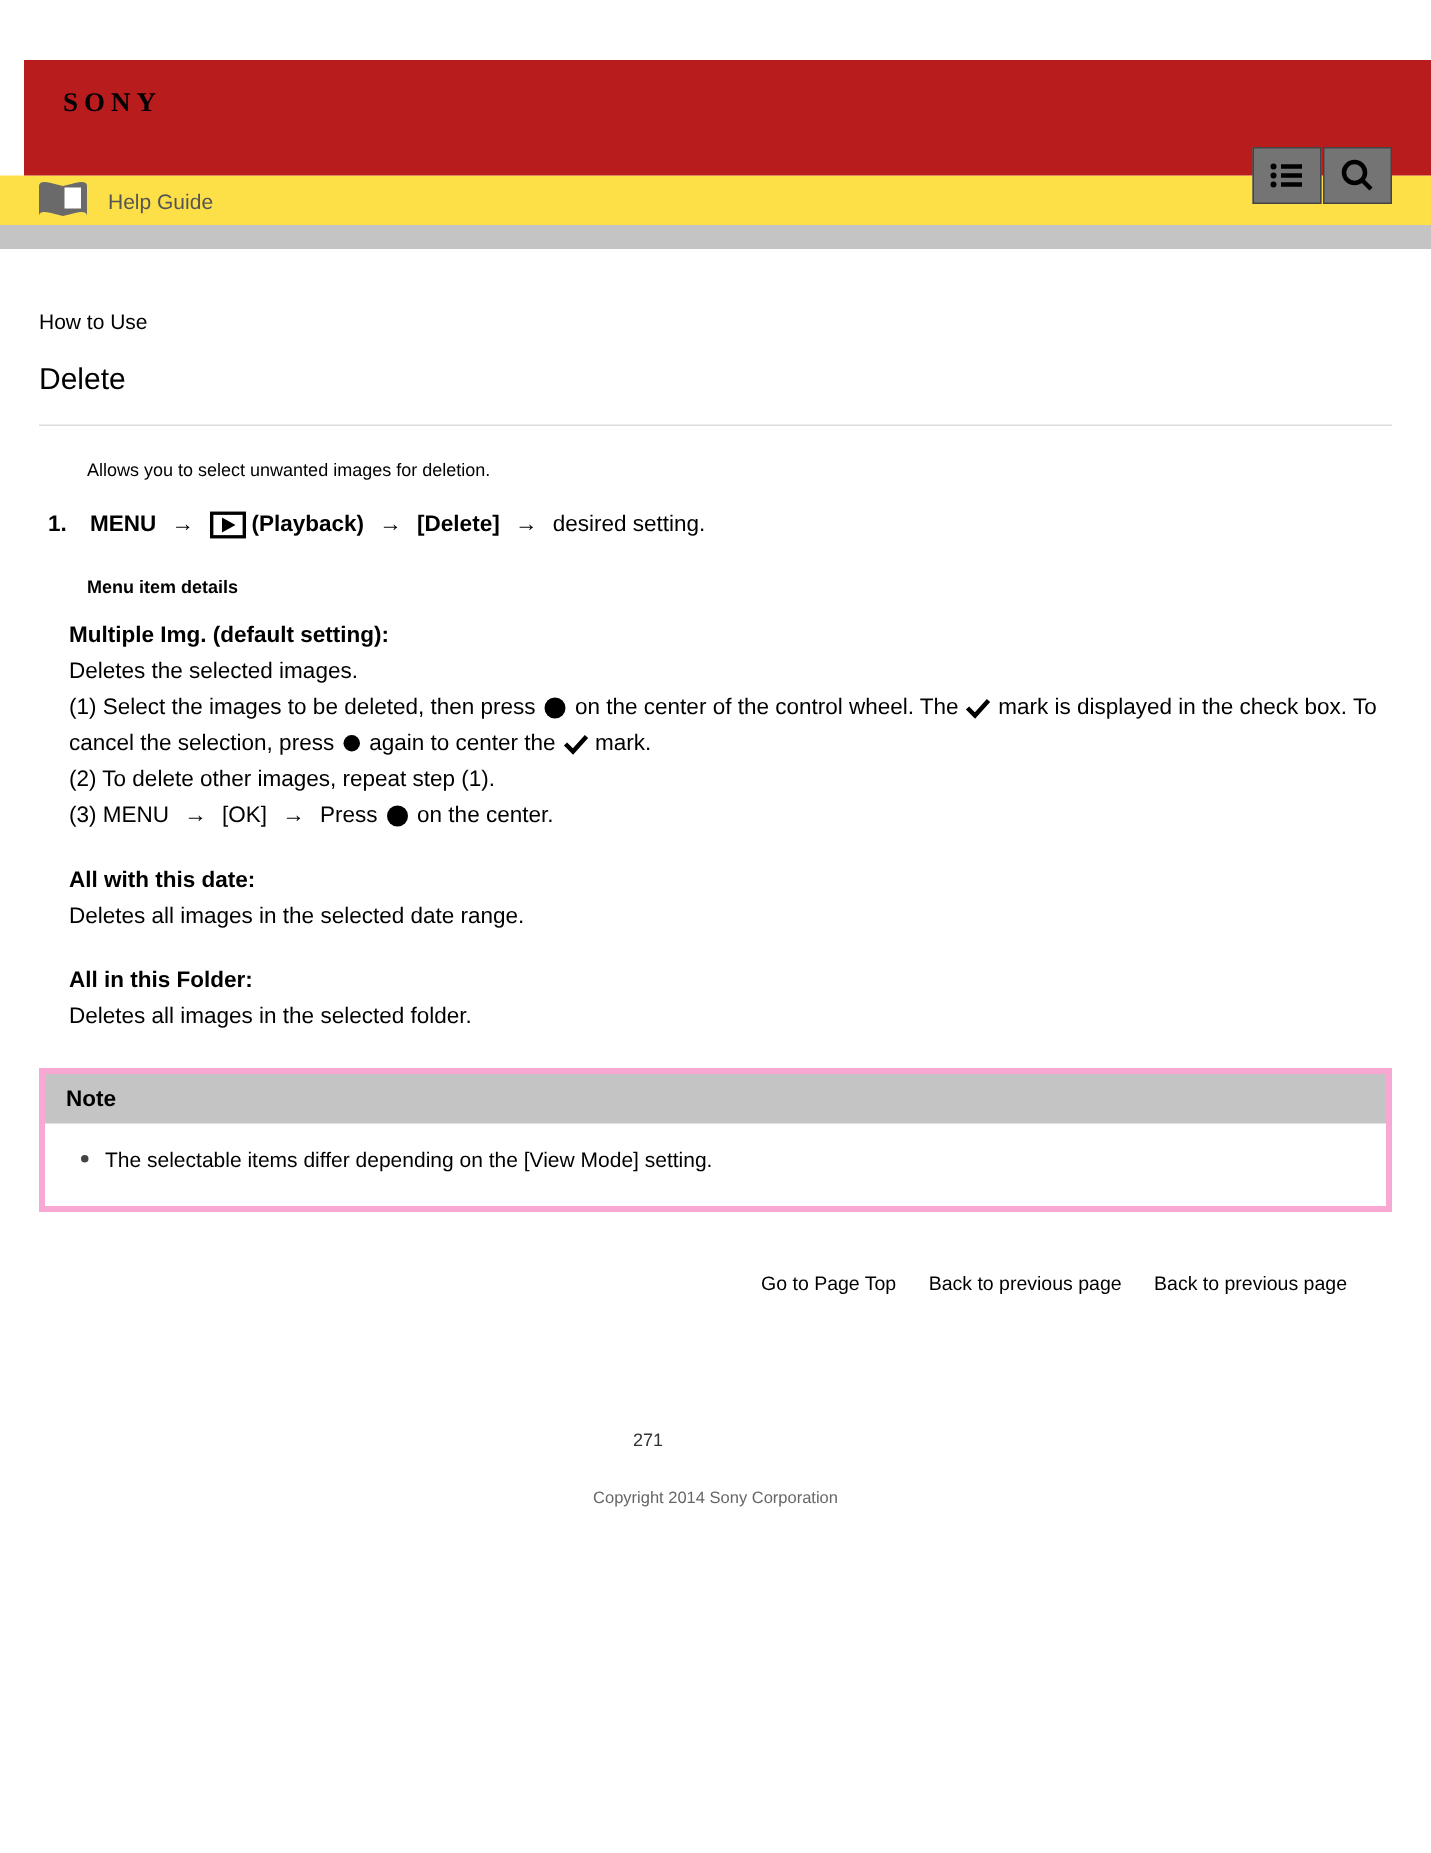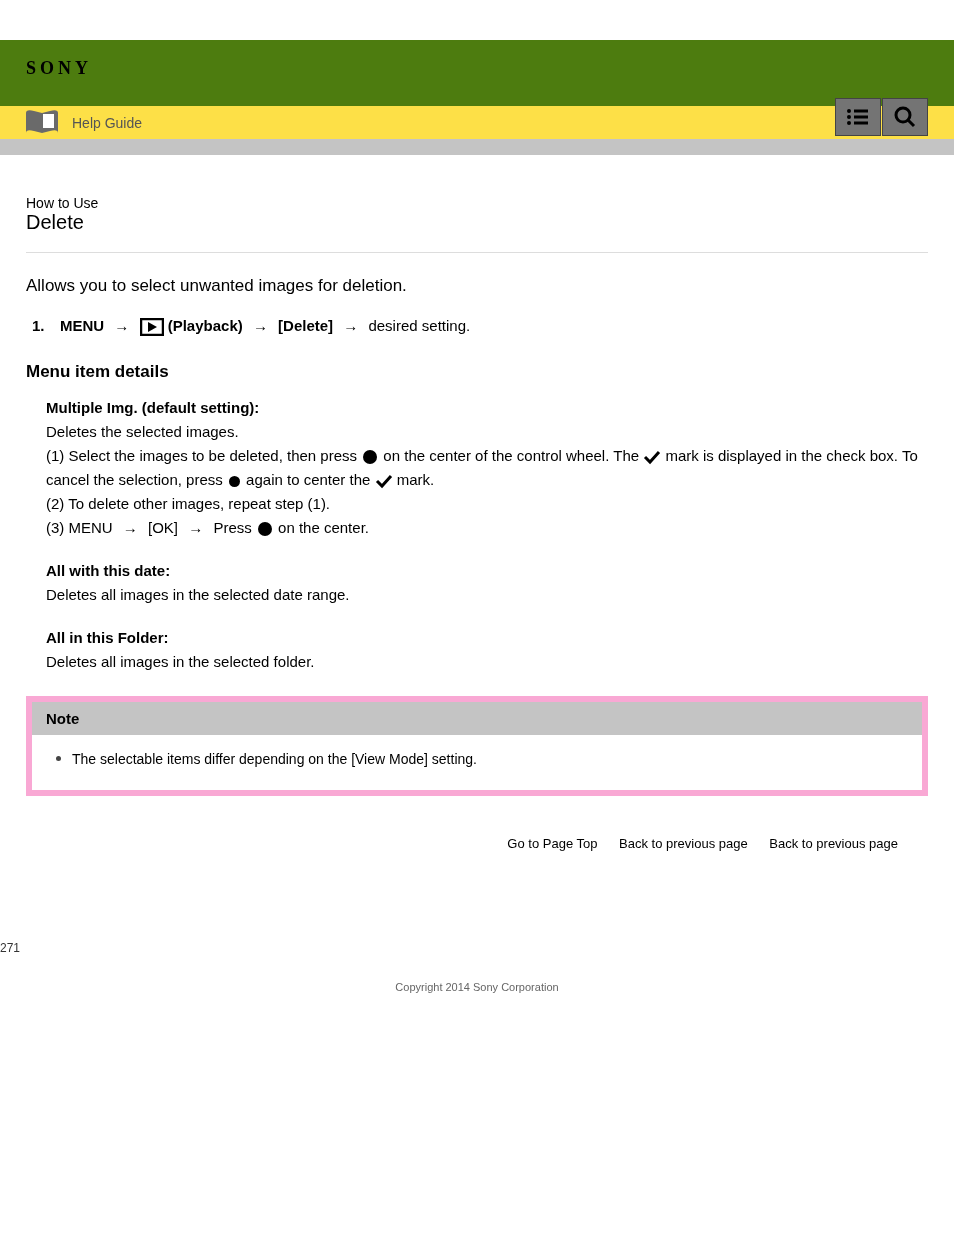--- a/index.html
+++ b/index.html
@@ -1,22 +1,23 @@
 <!DOCTYPE html>
 <html><head>
 <meta charset="utf-8">
 <style>
   * { box-sizing: border-box; margin: 0; padding: 0; }
   html, body { width: 954px; font-family: Arial, Helvetica, sans-serif; background: #fff; color: #000; }
   .page { width: 954px; }
   .topspace { height: 40px; background: #fff; }
   .header {
-    background: #4d7c0f;
-    height: 66px;
+    background: #b91c1c;
+    height: 77px;
     position: relative;
+    margin-left: 16px;
   }
   .brand {
     position: absolute;
     top: 18px;
     left: 26px;
     font-family: "Times New Roman", serif;
     font-weight: bold;
     letter-spacing: 4px;
     font-size: 18px;
     color: #000;
@@ -52,54 +53,54 @@
     align-items: center;
     justify-content: center;
   }
   .thinbar {
     background: #c4c4c4;
     height: 16px;
   }
   .content {
     padding: 40px 26px 0 26px;
   }
-  .crumb { font-size: 14px; }
+  .crumb { font-size: 14px; margin-bottom: 20px; }
   .title { font-size: 20px; font-weight: normal; margin-bottom: 18px; }
   .hr { border: none; border-top: 1px solid #ddd; margin-bottom: 20px; }
-  .para { font-size: 17px; line-height: 1.55; margin-bottom: 14px; }
+  .para { font-size: 12px; line-height: 1.55; margin-bottom: 14px; margin-left: 32px; }
   .steps { counter-reset: step; padding-left: 0; }
   .step { list-style: none; position: relative; padding-left: 34px; font-size: 15px; line-height: 1.7; margin-bottom: 20px; }
   .step::before {
     counter-increment: step;
     content: counter(step) ".";
     position: absolute;
     left: 6px;
     top: 0;
     font-weight: bold;
   }
   .step .bold { font-weight: bold; }
   .arrow { margin: 0 6px; }
   .inline-icon { vertical-align: middle; display: inline-block; }
   .dl { margin-left: 20px; margin-bottom: 18px; }
   .dl .row { margin-bottom: 22px; }
   .dl .term { font-weight: bold; font-size: 15px; margin-bottom: 4px; }
   .dl .desc { font-size: 15px; line-height: 1.6; }
-  .notebox { border: 6px solid #f9a8d4; margin-top: 20px; }
+  .notebox { border: 4px solid #f9a8d4; margin-top: 20px; }
   .notebox-head { background: #c4c4c4; font-weight: bold; font-size: 15px; padding: 8px 14px; }
   .notebox-body { padding: 14px 18px 20px 18px; }
   .notebox-body ul { list-style: none; padding-left: 22px; }
   .notebox-body li { position: relative; font-size: 14px; line-height: 1.5; }
   .notebox-body li::before {
     content: "";
     width: 5px; height: 5px; background:#444; border-radius:50%;
     position: absolute; left: -16px; top: 7px;
   }
   .footer-links { margin-top: 40px; text-align: right; padding-right: 30px; font-size: 13px; }
   .footer-links span { margin-left: 18px; cursor: pointer; }
-  .pagenum { text-align: left; padding-right: 90px; margin-top: 90px; font-size: 12px; color:#333; }
+  .pagenum { text-align: center; padding-right: 90px; margin-top: 90px; font-size: 12px; color:#333; }
   .copyright { text-align: center; font-size: 11px; color: #666; margin-top: 26px; padding-bottom: 20px; }
   .dot { display:inline-block; width:14px; height:14px; background:#000; border-radius:50%; vertical-align: middle; margin: 0 2px; }
   .dot-sm { width:11px; height:11px; }
   svg { display: block; }
 </style>
 </head>
 <body>
 
 <div class="page">
 

